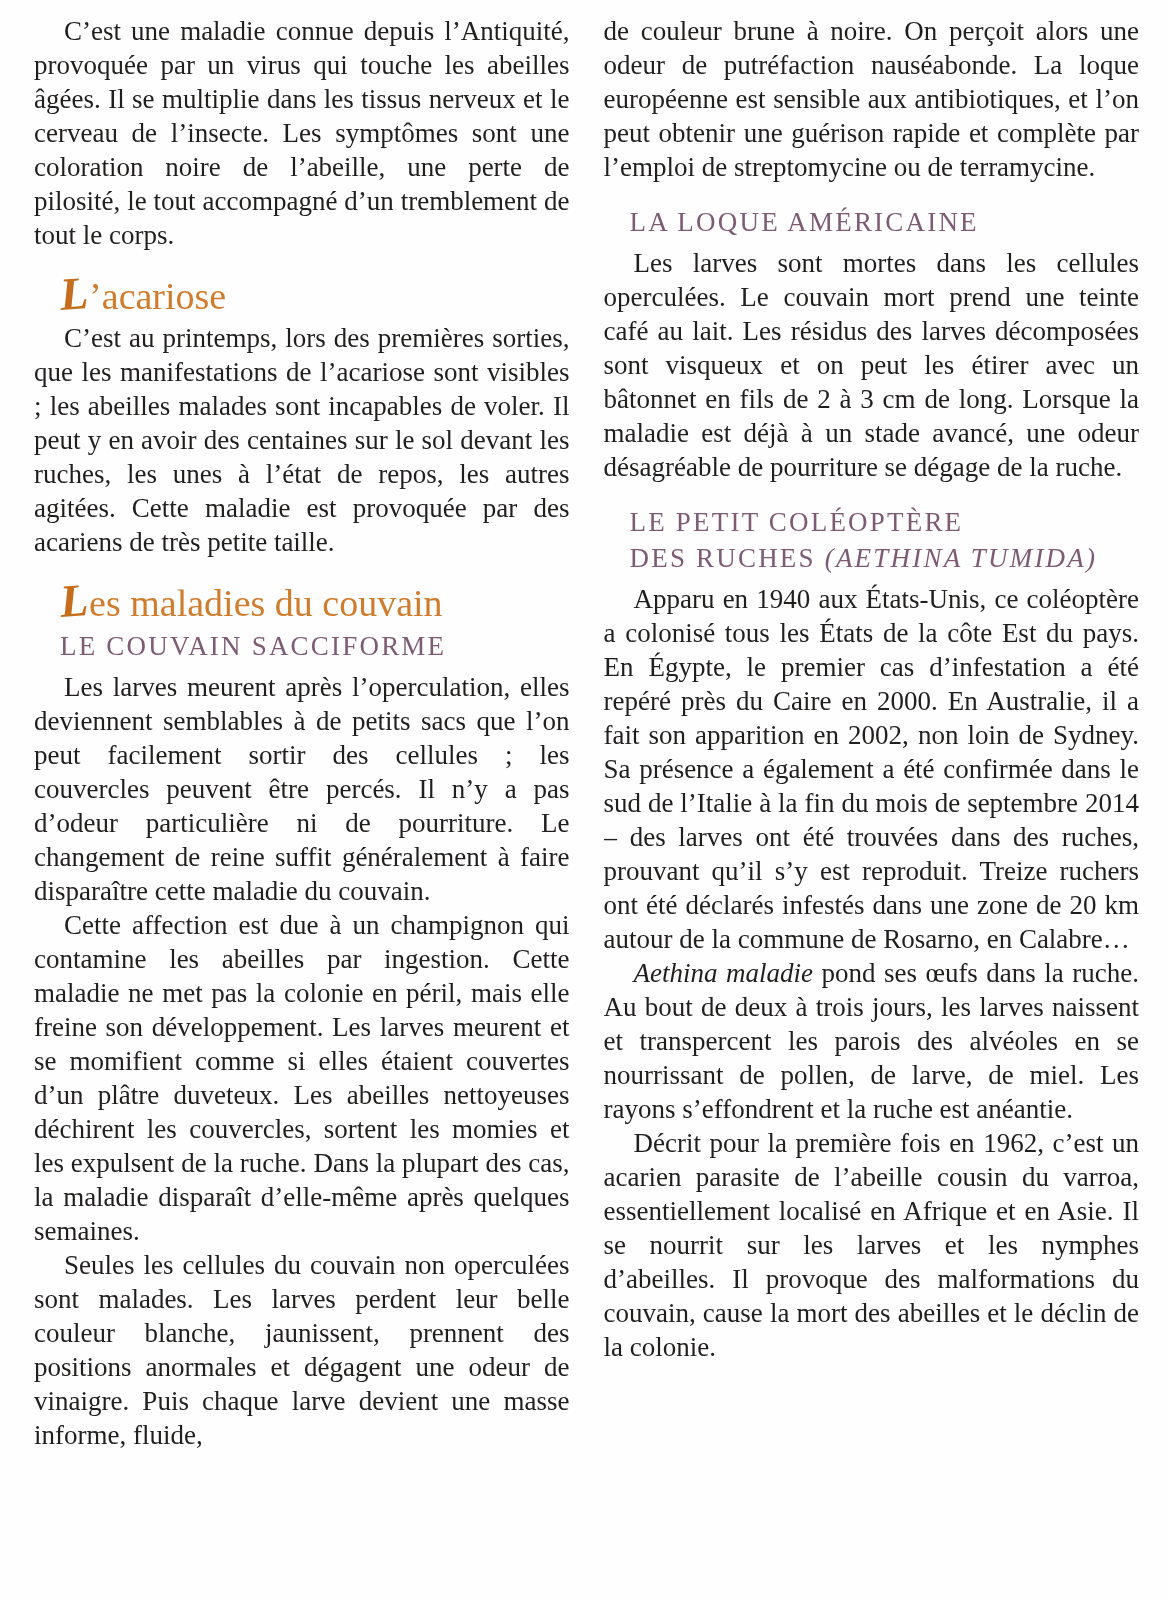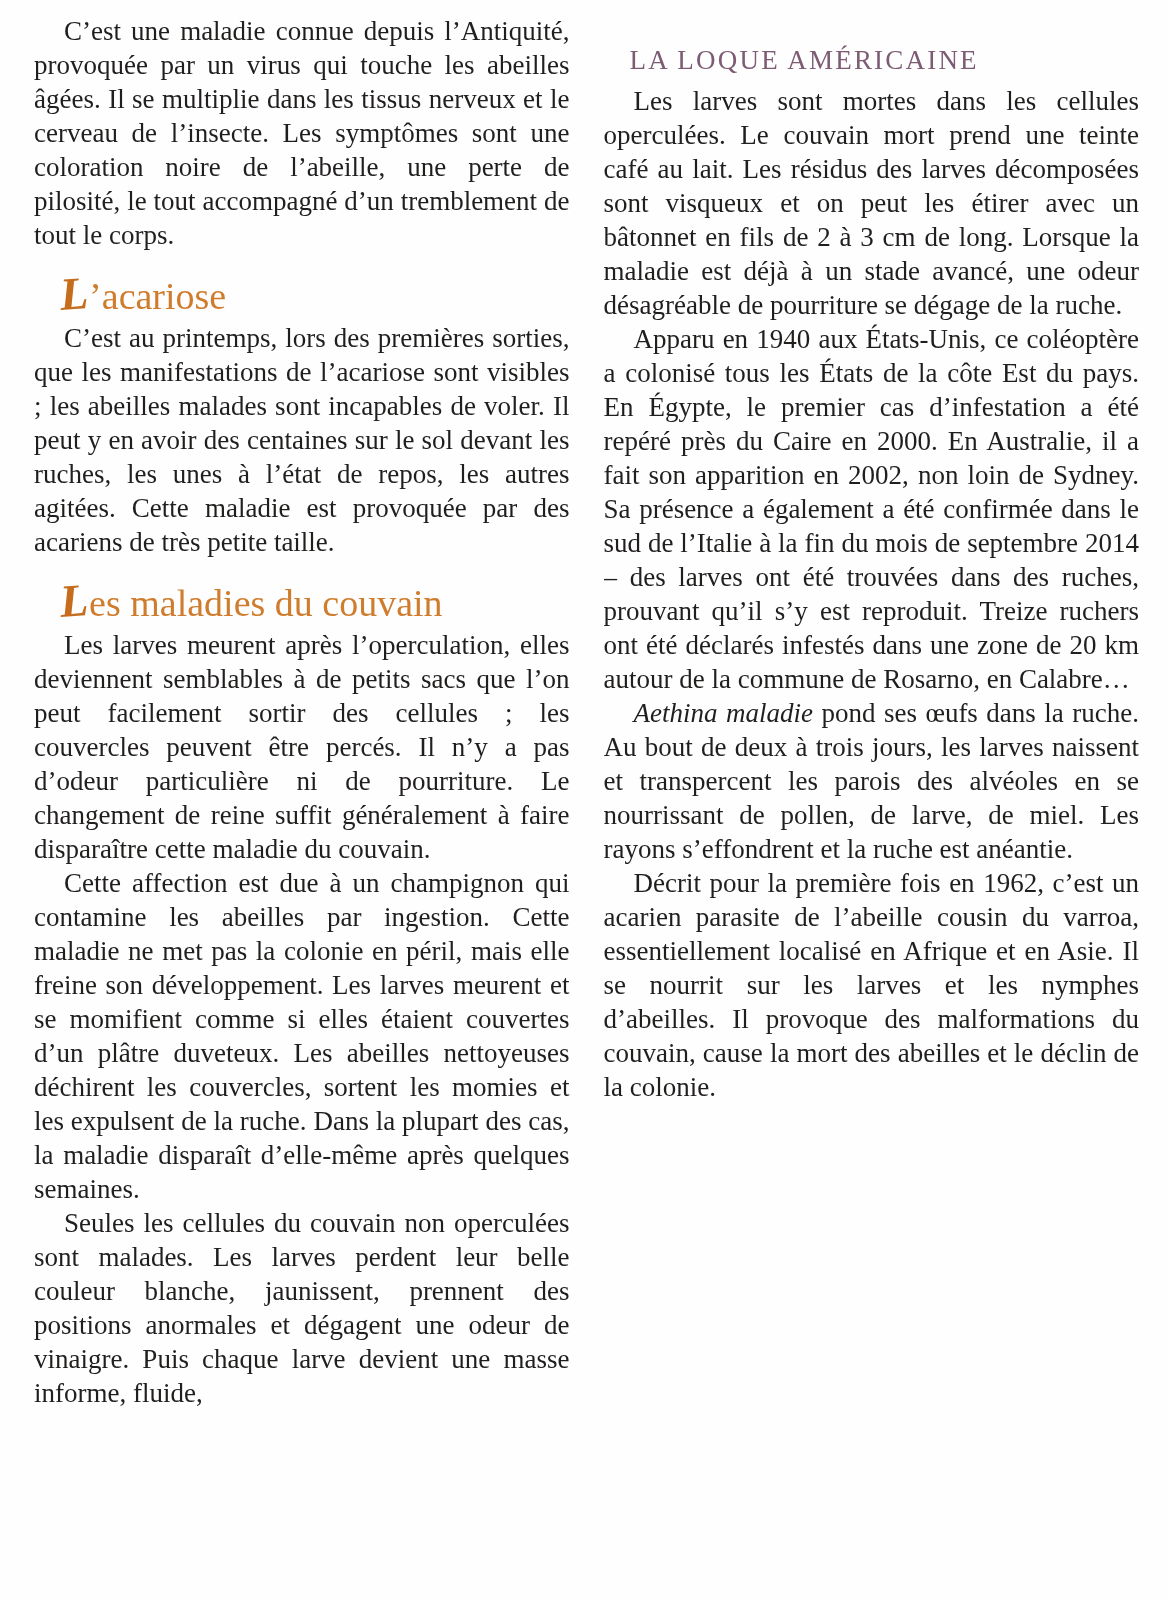--- a/index.html
+++ b/index.html
@@ -44,45 +44,48 @@
     display:inline-block;
     font-style:italic;
     font-weight:700;
     font-size:46px;
     line-height:40px;
     color:var(--initial-orange);
     transform:rotate(-4deg);
     margin-right:1px;
   }
   h3.subheading{
-    margin-top:28px;
+    margin-top:20px;
     margin-bottom:6px;
     padding-left:26px;
     color:var(--purple);
     font-weight:400;
     font-size:27px;
     line-height:36px;
     letter-spacing:2.2px;
   }
   h2.chapter + h3.subheading{margin-top:0;}
   .italic{font-style:italic;}
 </style>
 </head>
 <body>
 
 <div class="page">
   <div class="column">
       <p class="para indent"><span class="">C’est une maladie connue depuis l’Antiquité, provoquée par un virus qui touche les abeilles âgées. Il se multiplie dans les tissus nerveux et le cerveau de l’insecte. Les symptômes sont une coloration noire de l’abeille, une perte de pilosité, le tout accompagné d’un tremblement de tout le corps.</span></p>
       <h2 class="chapter"><span class="initial">L</span><span class="">’acariose</span></h2>
       <p class="para indent"><span class="">C’est au printemps, lors des premières sorties, que les manifestations de l’acariose sont visibles ; les abeilles malades sont incapables de voler. Il peut y en avoir des centaines sur le sol devant les ruches, les unes à l’état de repos, les autres agitées. Cette maladie est provoquée par des acariens de très petite taille.</span></p>
       <h2 class="chapter"><span class="initial">L</span><span class="">es maladies du couvain</span></h2>
+      <h3 class="subheading"><span class="">LE COUVAIN SACCIFORME</span></h3>
       <p class="para indent"><span class="">Les larves meurent après l’operculation, elles deviennent semblables à de petits sacs que l’on peut facilement sortir des cellules ; les couvercles peuvent être percés. Il n’y a pas d’odeur particulière ni de pourriture. Le changement de reine suffit généralement à faire disparaître cette maladie du couvain.</span></p>
       <p class="para indent"><span class="">Cette affection est due à un champignon qui contamine les abeilles par ingestion. Cette maladie ne met pas la colonie en péril, mais elle freine son développement. Les larves meurent et se momifient comme si elles étaient couvertes d’un plâtre duveteux. Les abeilles nettoyeuses déchirent les couvercles, sortent les momies et les expulsent de la ruche. Dans la plupart des cas, la maladie disparaît d’elle-même après quelques semaines.</span></p>
       <p class="para indent"><span class="">Seules les cellules du couvain non operculées sont malades. Les larves perdent leur belle couleur blanche, jaunissent, prennent des positions anormales et dégagent une odeur de vinaigre. Puis chaque larve devient une masse informe, fluide,</span></p>
     </div>
   <div class="column">
+      <p class="para"><span class="">de couleur brune à noire. On perçoit alors une odeur de putréfaction nauséabonde. La loque européenne est sensible aux antibiotiques, et l’on peut obtenir une guérison rapide et complète par l’emploi de streptomycine ou de terramycine.</span></p>
       <h3 class="subheading"><span class="">LA LOQUE AMÉRICAINE</span></h3>
       <p class="para indent"><span class="">Les larves sont mortes dans les cellules operculées. Le couvain mort prend une teinte café au lait. Les résidus des larves décomposées sont visqueux et on peut les étirer avec un bâtonnet en fils de 2 à 3 cm de long. Lorsque la maladie est déjà à un stade avancé, une odeur désagréable de pourriture se dégage de la ruche.</span></p>
+      <h3 class="subheading"><span class="">LE PETIT COLÉOPTÈRE</span><br><span class="">DES RUCHES </span><span class="italic">(AETHINA TUMIDA)</span></h3>
       <p class="para indent"><span class="">Apparu en 1940 aux États-Unis, ce coléoptère a colonisé tous les États de la côte Est du pays. En Égypte, le premier cas d’infestation a été repéré près du Caire en 2000. En Australie, il a fait son apparition en 2002, non loin de Sydney. Sa présence a également a été confirmée dans le sud de l’Italie à la fin du mois de septembre 2014 – des larves ont été trouvées dans des ruches, prouvant qu’il s’y est reproduit. Treize ruchers ont été déclarés infestés dans une zone de 20 km autour de la commune de Rosarno, en Calabre…</span></p>
       <p class="para indent"><span class="italic">Aethina maladie</span><span class=""> pond ses œufs dans la ruche. Au bout de deux à trois jours, les larves naissent et transpercent les parois des alvéoles en se nourrissant de pollen, de larve, de miel. Les rayons s’effondrent et la ruche est anéantie.</span></p>
       <p class="para indent"><span class="">Décrit pour la première fois en 1962, c’est un acarien parasite de l’abeille cousin du varroa, essentiellement localisé en Afrique et en Asie. Il se nourrit sur les larves et les nymphes d’abeilles. Il provoque des malformations du couvain, cause la mort des abeilles et le déclin de la colonie.</span></p>
     </div>
 </div>
 
 </body></html>

